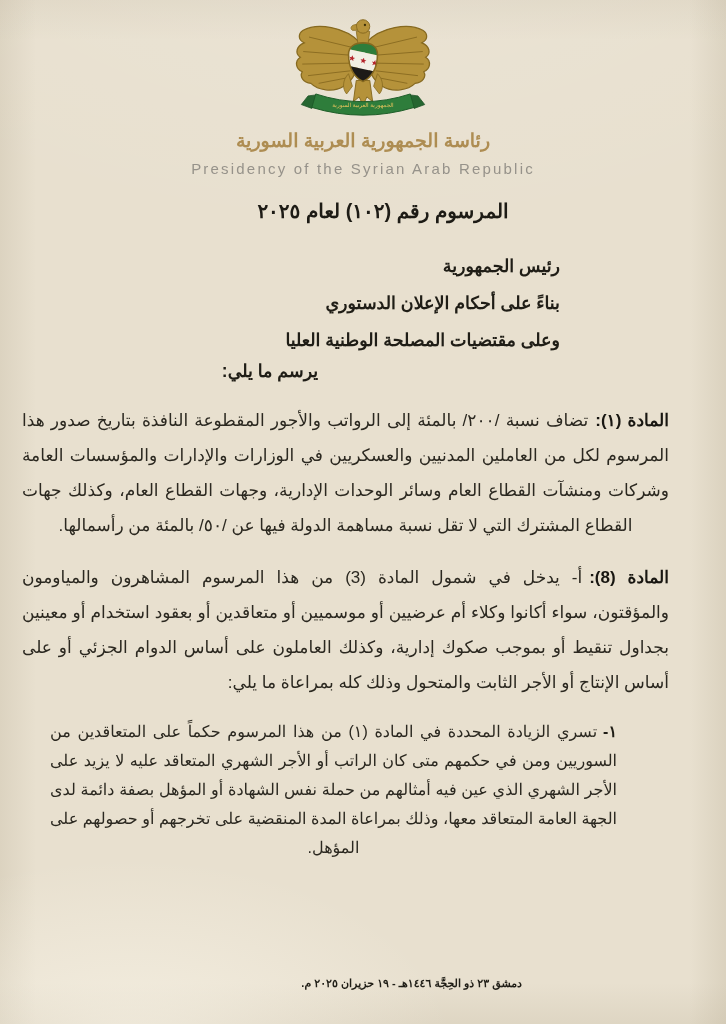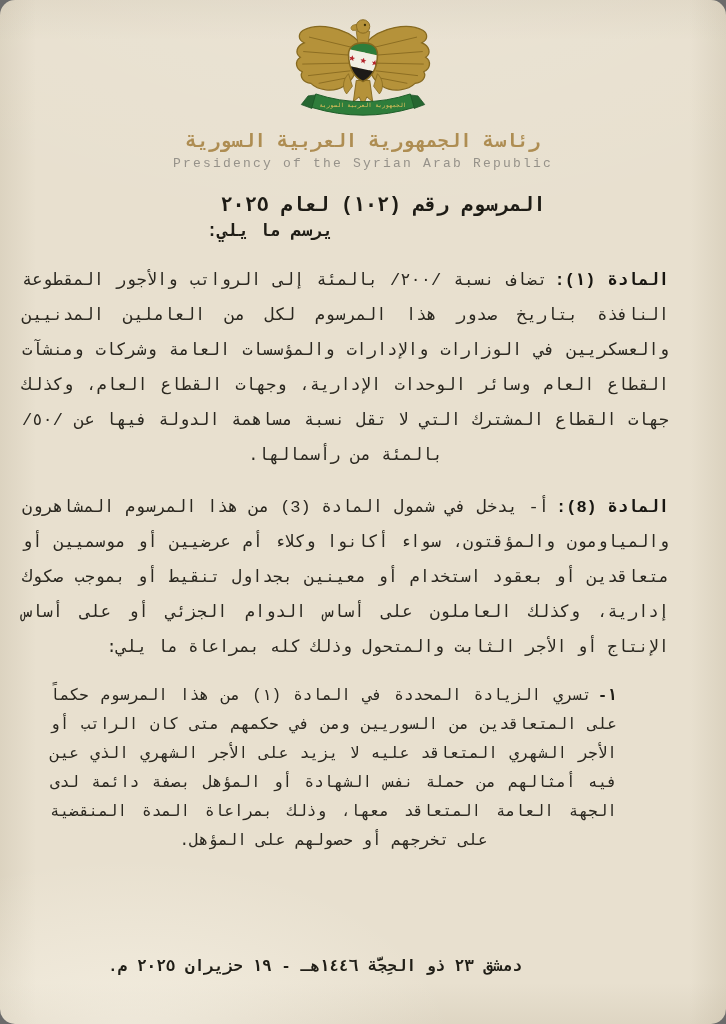--- a/index.html
+++ b/index.html
@@ -7,33 +7,32 @@
     position:relative;
     width:726px;height:1024px;
     margin:0 auto;
     overflow:hidden;
     background-color:#e8e0cf;
     background-image:
       radial-gradient(520px 300px at 18% 102%, rgba(253,249,238,0.55), rgba(253,249,238,0) 62%),
       radial-gradient(900px 520px at 50% -12%, rgba(255,255,255,0.14), rgba(255,255,255,0) 70%),
       linear-gradient(90deg, rgba(188,177,153,0.28), rgba(188,177,153,0) 5%, rgba(188,177,153,0) 95%, rgba(188,177,153,0.30)),
       linear-gradient(180deg, rgba(188,177,153,0.18), rgba(188,177,153,0) 4%, rgba(188,177,153,0) 96%, rgba(188,177,153,0.22));
-    font-family:Liberation Mono, monospace;
+    font-family:Liberation Sans, sans-serif;
     color:#2b2820;
     direction:rtl;
-    border-radius:15px;
   }
   .emblem-wrap{padding-top:12px;text-align:center;}
   .org-ar{
     margin-top:4px;text-align:center;
     color:#ae8d52;font-weight:bold;font-size:19px;line-height:26px;
   }
   .org-en{
-    margin-top:0;text-align:center;direction:ltr;
-    color:#96928a;font-size:13px;letter-spacing:2.2px;line-height:18px;
+    margin-top:6px;text-align:center;direction:ltr;
+    color:#96928a;font-size:15px;letter-spacing:2.2px;line-height:18px;
   }
   .decree-title{
     margin-top:20px;text-align:center;
     font-weight:bold;font-size:20px;color:#1d1b15;line-height:26px;padding-left:40px;
   }
   .preamble{
     margin-top:24px;padding-left:40px;padding-right:166px;
     text-align:right;font-weight:bold;font-size:17.5px;line-height:37px;color:#1f1d16;
   }
   .enactment{
@@ -48,22 +47,22 @@
   .article .lead{font-weight:bold;color:#181611;margin-left:7px;}
   .article-1{text-align-last:center;}
   .article-2{margin-top:8px;}
   .clause{
     margin:8px 52px 0 28px;
     font-size:16px;line-height:29px;
     text-align:justify;text-align-last:center;color:#2b2820;
   }
   .clause .num{font-weight:bold;margin-left:6px;color:#1f1d16;}
   .date-line{
-    position:absolute;bottom:48px;right:204px;
-    font-weight:bold;font-size:16px;color:#1f1d16;white-space:nowrap;
+    position:absolute;bottom:34px;right:204px;
+    font-weight:bold;font-size:11px;color:#1f1d16;white-space:nowrap;
   }
 </style>
 </head>
 <body>
 
 <div class="page">
 
   <div class="emblem-wrap">
     <svg width="164" height="108" viewBox="0 0 170 112">
       <defs>
@@ -107,20 +106,25 @@
       <path d="M36,85 Q85,101 134,85 L138,99 Q85,115 32,99 Z" fill="#2e7d3b" stroke="#1d5c28" stroke-width="1"></path>
       <text x="85" y="99" text-anchor="middle" font-size="6" fill="#e7c35d">الجمهورية العربية السورية</text>
     </svg>
   </div>
 
   <div class="org-ar">رئاسة الجمهورية العربية السورية</div>
   <div class="org-en">Presidency of the Syrian Arab Republic</div>
 
   <div class="decree-title">المرسوم رقم (١٠٢) لعام ٢٠٢٥</div>
 
+  <div class="preamble">
+    <div>رئيس الجمهورية</div>
+    <div>بناءً على أحكام الإعلان الدستوري</div>
+    <div>وعلى مقتضيات المصلحة الوطنية العليا</div>
+  </div>
 
   <div class="enactment">يرسم ما يلي:</div>
 
   <div class="body-block">
     <p class="article article-1">
       <span class="lead">المادة (١):</span><span>تضاف نسبة /٢٠٠/ بالمئة إلى الرواتب والأجور المقطوعة النافذة بتاريخ صدور هذا المرسوم لكل من العاملين المدنيين والعسكريين في الوزارات والإدارات والمؤسسات العامة وشركات ومنشآت القطاع العام وسائر الوحدات الإدارية، وجهات القطاع العام، وكذلك جهات القطاع المشترك التي لا تقل نسبة مساهمة الدولة فيها عن /٥٠/ بالمئة من رأسمالها.</span>
     </p>
     <p class="article article-2">
       <span class="lead">المادة (8):</span><span>أ- يدخل في شمول المادة (3) من هذا المرسوم المشاهرون والمياومون والمؤقتون، سواء أكانوا وكلاء أم عرضيين أو موسميين أو متعاقدين أو بعقود استخدام أو معينين بجداول تنقيط أو بموجب صكوك إدارية، وكذلك العاملون على أساس الدوام الجزئي أو على أساس الإنتاج أو الأجر الثابت والمتحول وذلك كله بمراعاة ما يلي:</span>
     </p>

